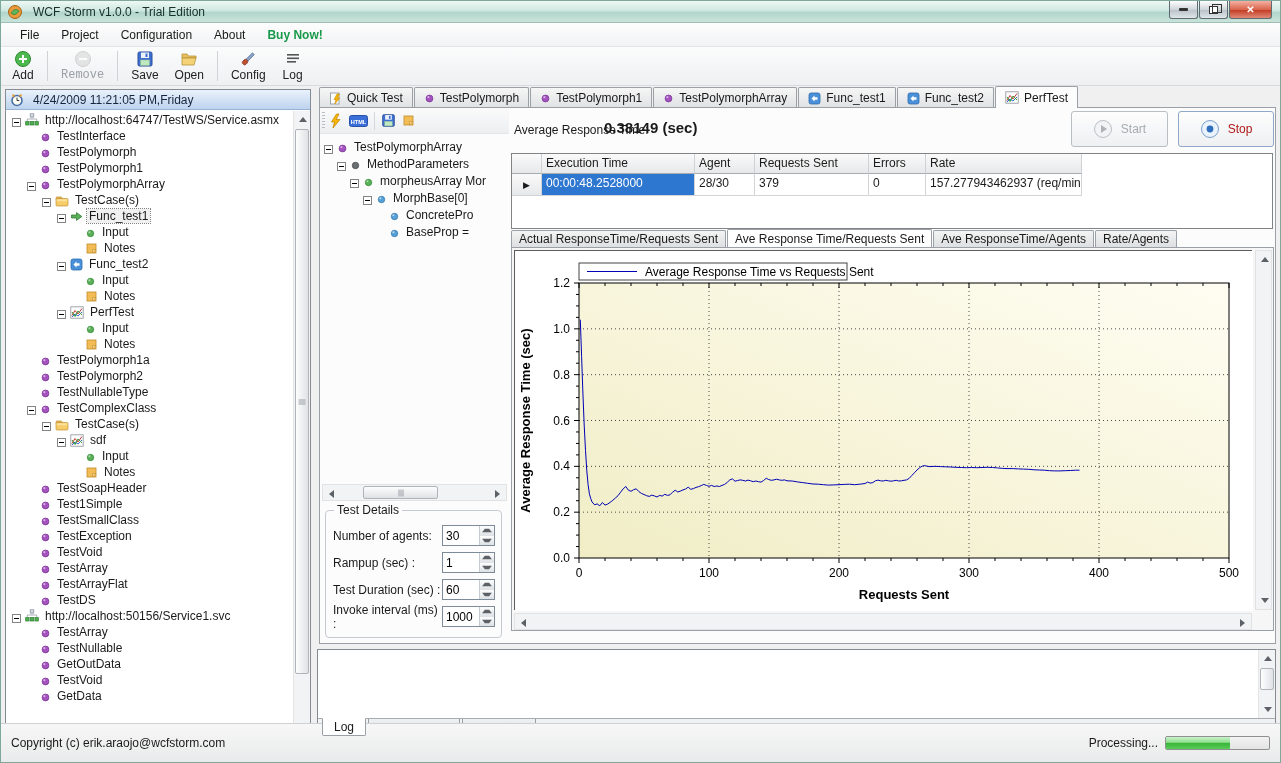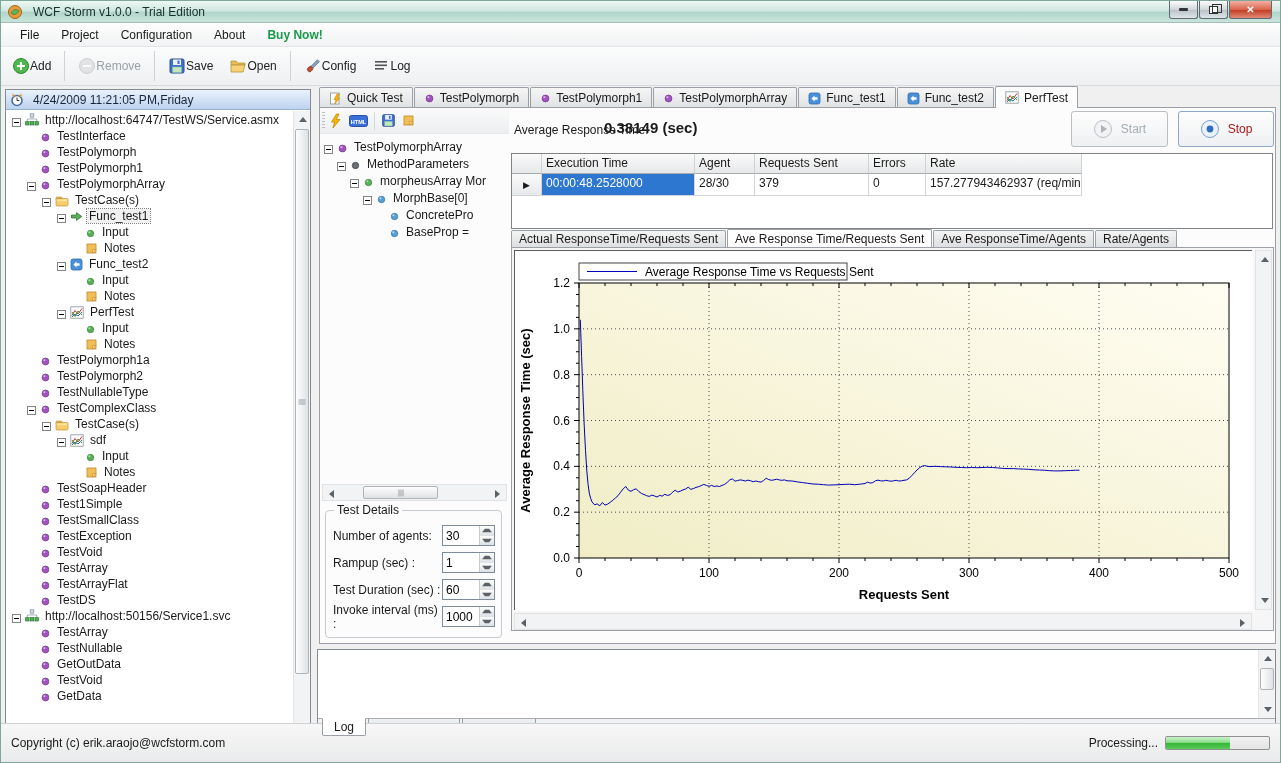--- a/index.html
+++ b/index.html
@@ -32,22 +32,22 @@
     height:24px;display:flex;align-items:center;padding-left:8px;
     background:linear-gradient(#fdfdfd,#f1f3f4);border-bottom:1px solid #e2e4e7;
   }
   .menu-item{padding:3px 11px;}
   .menu-item.hl{color:#189a4a;font-weight:bold;}
   
   .toolbar{
     height:39px;display:flex;align-items:center;padding-left:4px;gap:2px;
     background:linear-gradient(#fbfcfc,#eef0f2);border-bottom:1px solid #d8dadd;
   }
-  .tbtn{display:flex;flex-direction:row;align-items:center;justify-content:space-between;padding:1px 7px;min-width:36px;color:#222;}
-  .tbtn.disabled{color:#9aa0a6;}
+  .tbtn{display:flex;flex-direction:column;align-items:center;justify-content:space-between;padding:1px 7px;min-width:36px;color:#222;}
+  .tbtn.disabled{color:#9aa0a6;font-family:Liberation Mono, monospace;}
   .tbtn.disabled svg{opacity:.45;filter:grayscale(1);}
   .tsep{width:1px;height:30px;background:#d0d3d6;margin:0 4px;}
   
   .left-panel{position:absolute;left:4px;top:88px;width:306px;height:650px;border:1px solid #848b93;background:#fff;}
   .dt-header{height:20px;display:flex;align-items:center;gap:5px;padding-left:4px;
     background:linear-gradient(#eaf2fc,#bdd3ee);border-bottom:1px solid #9ab3d5;color:#17253c;}
   .tree{position:absolute;left:0;top:21px;right:17px;bottom:0;overflow:hidden;background:#fff;}
   .tree-row{height:16px;display:flex;align-items:flex-end;white-space:nowrap;}
   .tree-row .lbl{padding:0 2px;}
   .tree-row.selected .lbl{background:#f0f0f0;outline:1px dotted #808080;}

